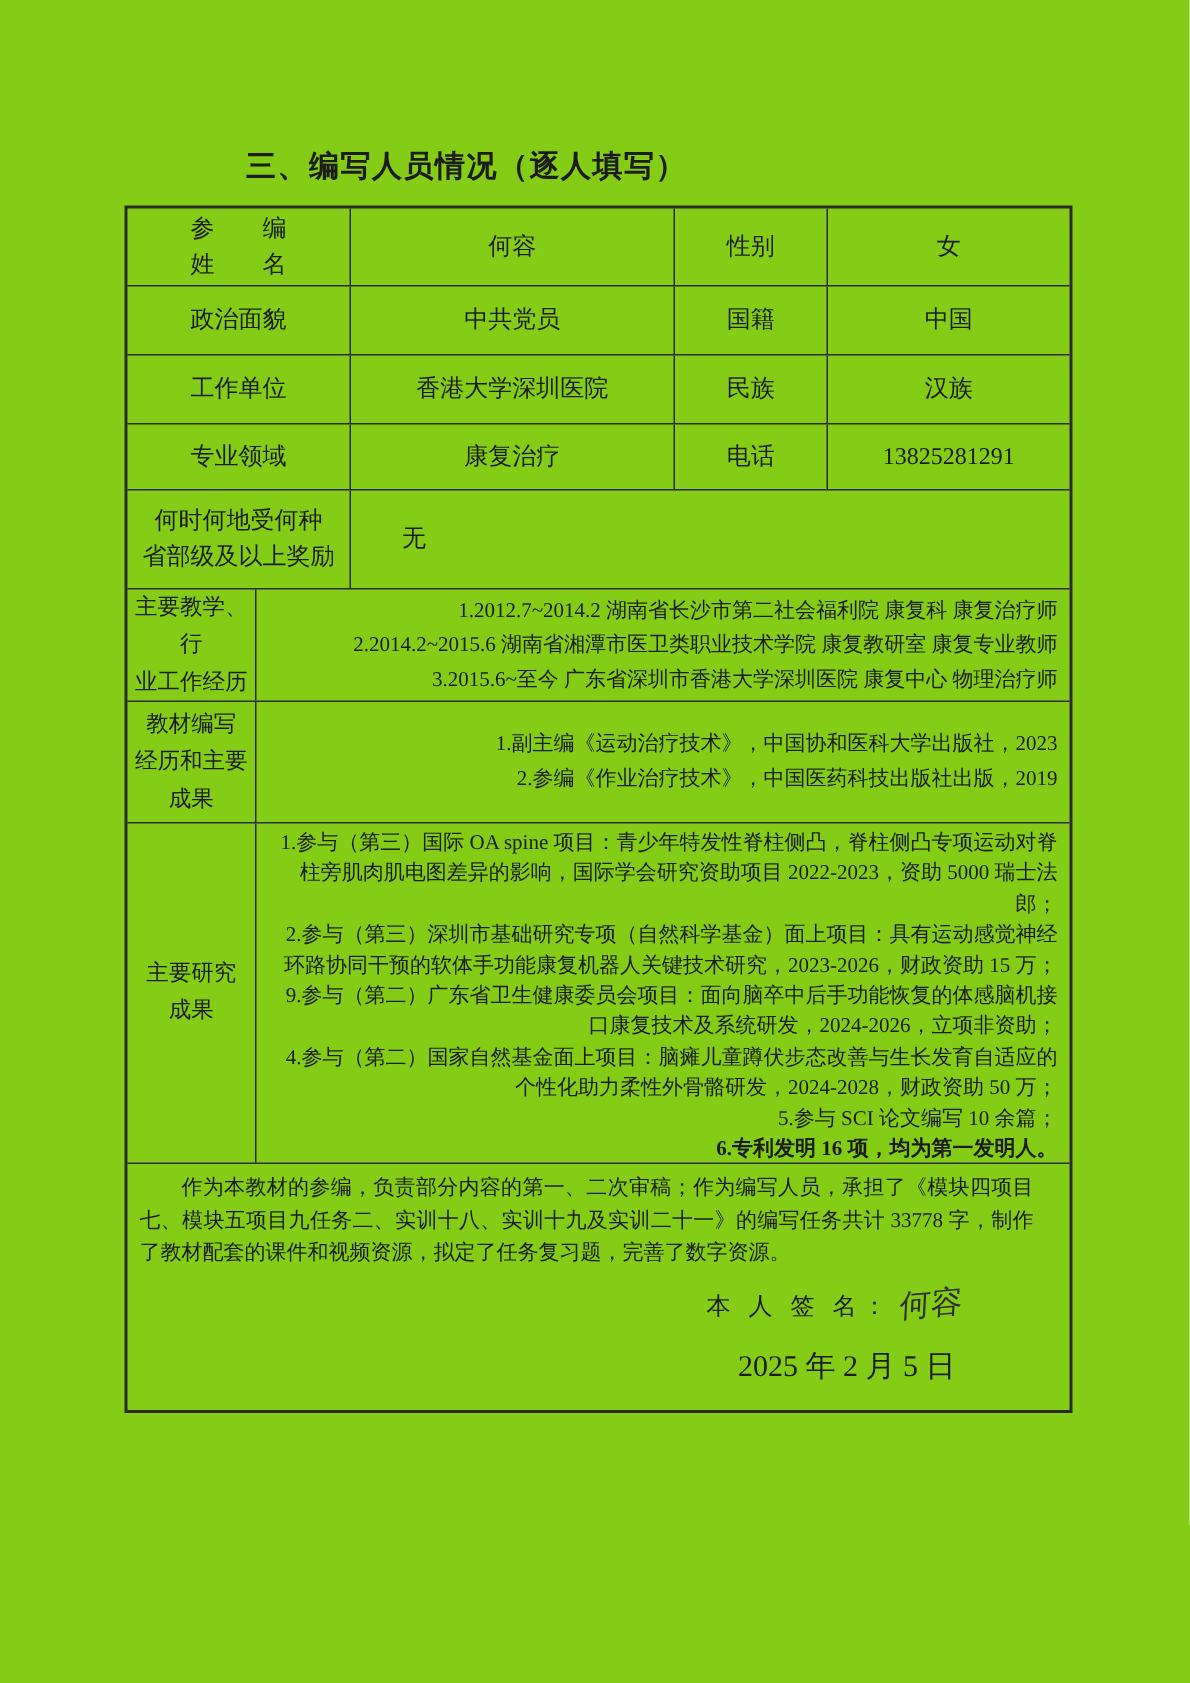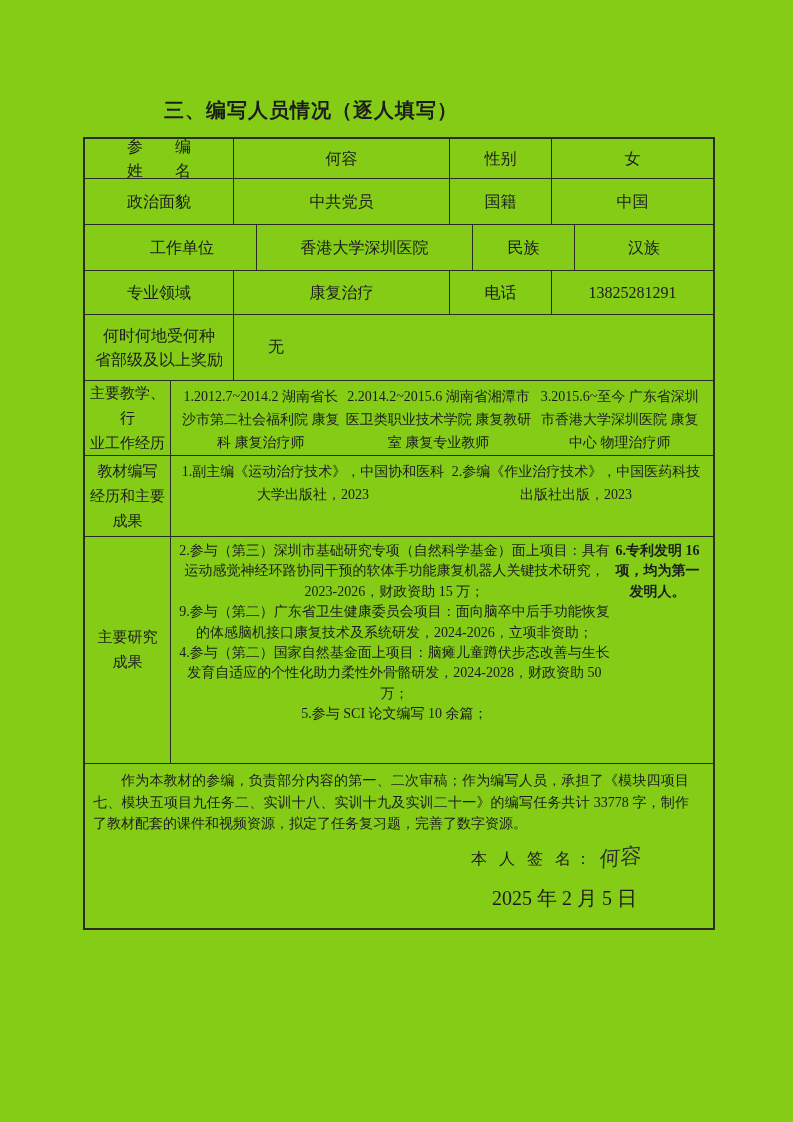--- a/index.html
+++ b/index.html
@@ -41,45 +41,45 @@
     font-size: 16px;
     white-space: pre-line;
     line-height: 24px;
   }
   .cell.endc { border-right: none; }
   .c1 { width: 149px; }
   .c2 { width: 216px; }
   .c3 { width: 102px; text-align: center; }
   .c4 { flex: 1; }
   .lblC { width: 86px; font-size: 15px; line-height: 25px; }
-  .r1 { height: 40px; }
+  .r1 { height: 52px; }
   .r2 { height: 46px; }
-  .r3 { height: 46px; padding-left: 23px; }
+  .r3 { height: 46px; }
   .r4 { height: 43px; }
   .r5 { height: 44px; }
   .r6 { height: 66px; }
   .r7 { height: 75px; }
   .r8 { height: 81px; }
   .r9 { height: 227px; }
   .r10 { height: 164px; }
   .award-value {
     flex: 1;
     display: flex;
     align-items: center;
     justify-content: flex-start;
     padding-left: 34px;
     font-size: 16px;
   }
   .content {
     flex: 1;
     padding: 4px 8px;
     font-size: 14px;
-    text-align: center;
+    text-align: right;
     display: flex;
-    flex-direction: row;
+    flex-direction: column;
     justify-content: center;
   }
   .content .line { line-height: 23px; }
   .content.dense { justify-content: flex-start; padding-top: 4px; }
   .content.dense .line { line-height: 20.4px; }
   .content .line.bold { font-weight: 700; }
   .contrib-label { line-height: 44px; font-size: 15px; }
   .contrib-content {
     flex: 1;
     padding: 6px 24px 0 8px;
@@ -173,30 +173,31 @@
         </div>
     </div>
 
     <div class="row r8">
       <div class="cell lblC">教材编写
 经历和主要
 成果</div>
       <div class="content endc">
 
       <div class="line">1.副主编《运动治疗技术》，中国协和医科大学出版社，2023</div>
-          <div class="line">2.参编《作业治疗技术》，中国医药科技出版社出版，2023</div>
+          <div class="line">2.参编《作业治疗技术》，中国医药科技出版社出版，2019</div>
         </div>
     </div>
 
     <div class="row r9">
       <div class="cell lblC">主要研究
 成果</div>
       <div class="content dense endc">
         <div>
 
+        <div class="line">1.参与（第三）国际 OA spine 项目：青少年特发性脊柱侧凸，脊柱侧凸专项运动对脊柱旁肌肉肌电图差异的影响，国际学会研究资助项目 2022-2023，资助 5000 瑞士法郎；</div>
             <div class="line">2.参与（第三）深圳市基础研究专项（自然科学基金）面上项目：具有运动感觉神经环路协同干预的软体手功能康复机器人关键技术研究，2023-2026，财政资助 15 万；</div>
             <div class="line">9.参与（第二）广东省卫生健康委员会项目：面向脑卒中后手功能恢复的体感脑机接口康复技术及系统研发，2024-2026，立项非资助；</div>
             <div class="line">4.参与（第二）国家自然基金面上项目：脑瘫儿童蹲伏步态改善与生长发育自适应的个性化助力柔性外骨骼研发，2024-2028，财政资助 50 万；</div>
             <div class="line">5.参与 SCI 论文编写 10 余篇；</div>
           </div>
         <div class="line bold">6.专利发明 16 项，均为第一发明人。</div>
       </div>
     </div>
 
     <div class="row r10 last">

